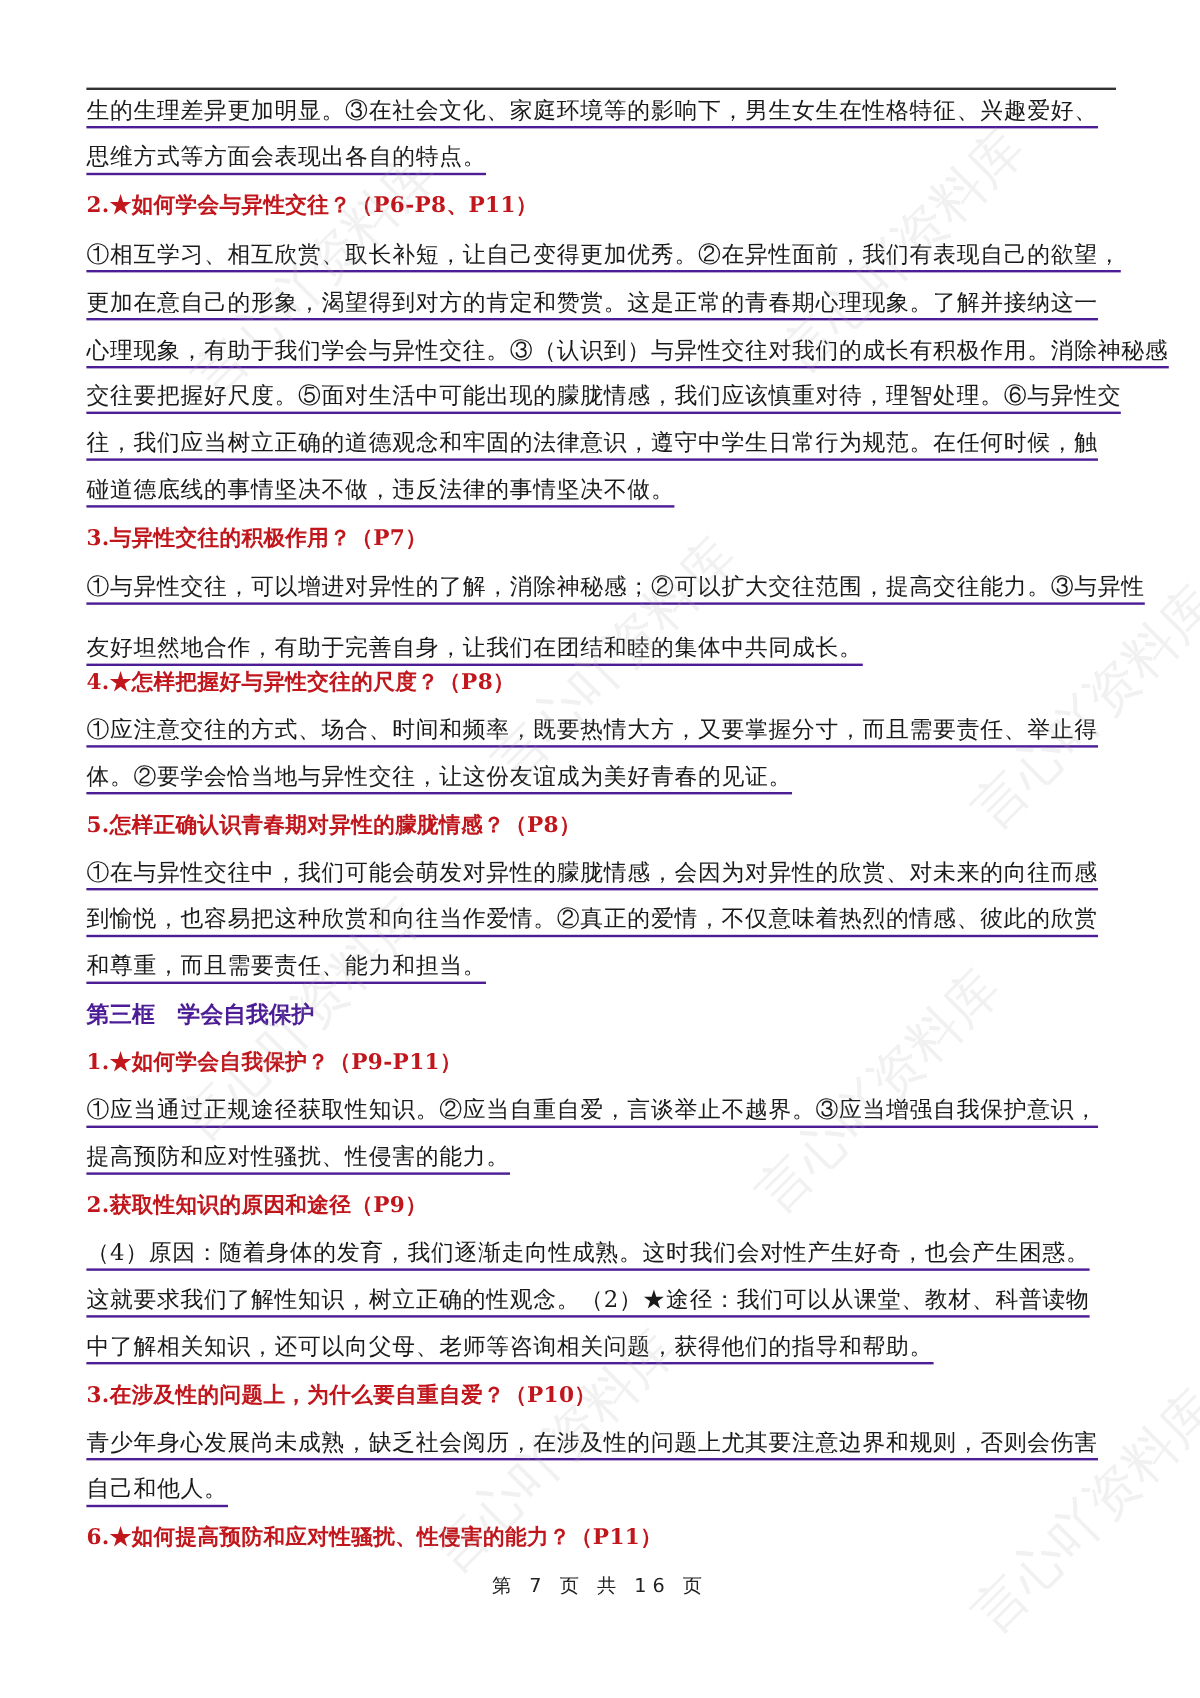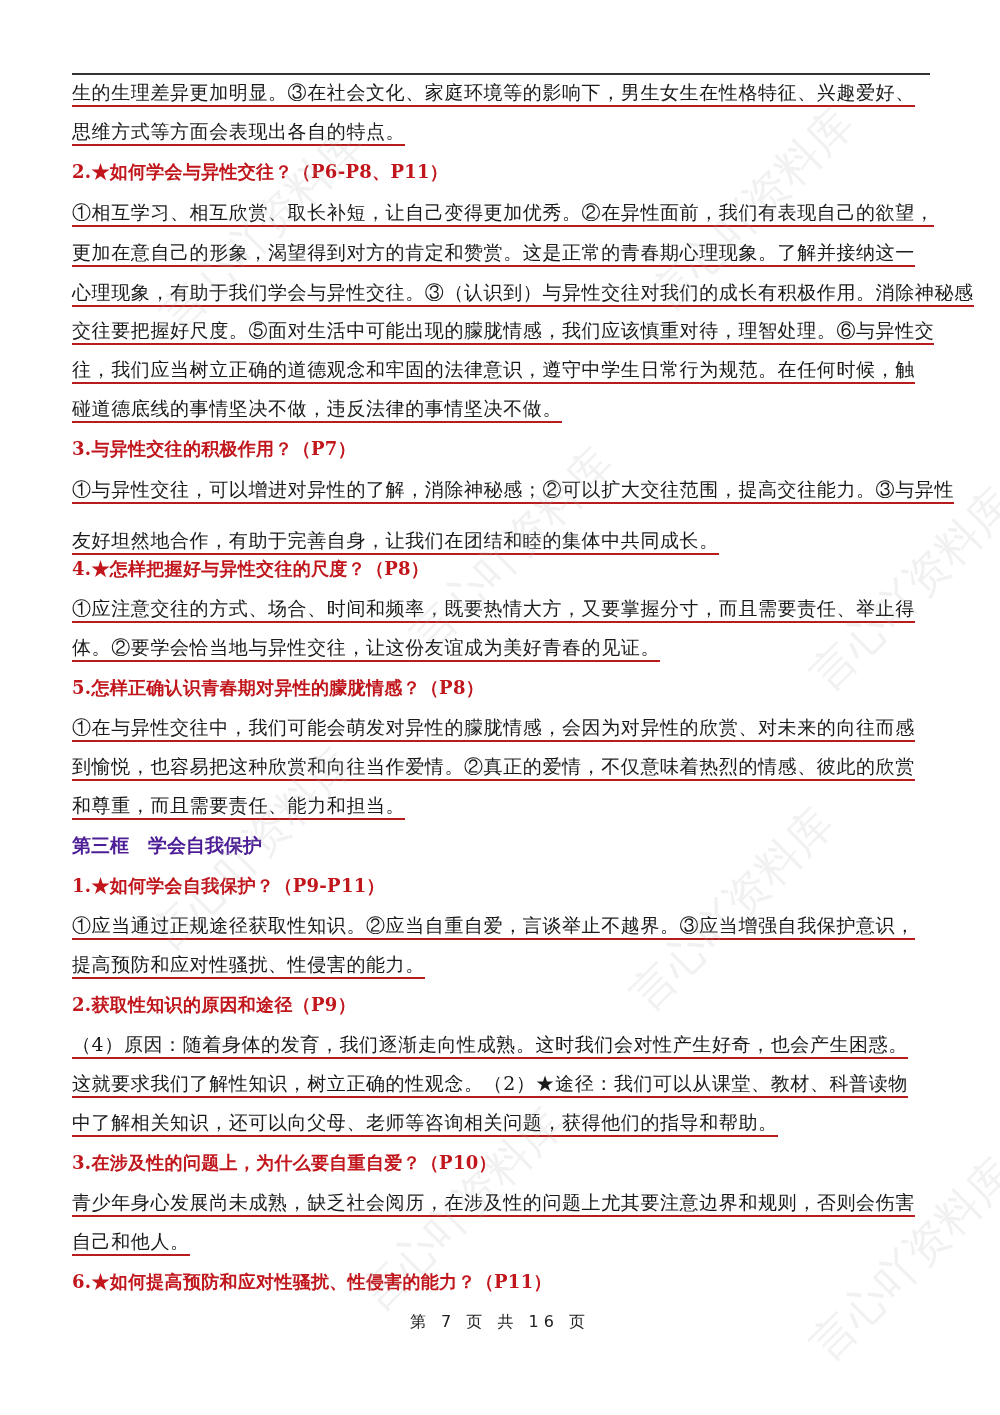--- a/index.html
+++ b/index.html
@@ -1,21 +1,21 @@
 <!DOCTYPE html>
 <html><head>
 <meta charset="utf-8">
 <style>
   html, body { margin: 0; padding: 0; background: #ffffff; }
   body { width: 1000px; height: 1415px; position: relative; overflow: hidden;
          font-family: "DejaVu Serif", "Liberation Serif", serif; color: #1a1a1a; }
   .page { position: absolute; left: 72px; top: 0; width: 860px; }
   .top-rule { position: absolute; left: 72px; top: 73px; width: 858px; height: 2px; background: #333; }
   .line { position: absolute; left: 0; font-size: 19px; line-height: 24px; white-space: nowrap; }
-  .body-line { color: #1a1a1a; border-bottom: 2px solid #b91c1c; padding-bottom: 1px; letter-spacing: 0.6px; }
+  .body-line { color: #1a1a1a; border-bottom: 2px solid #4c1d95; padding-bottom: 1px; letter-spacing: 0.6px; }
   .heading { color: #c0161c; font-weight: bold; font-size: 18px; letter-spacing: 0.3px; }
   .section-title { position: absolute; left: 0; width: 860px; text-align: left; color: #4c1d95; font-weight: bold; font-size: 19px; }
   .footer { position: absolute; left: 0; width: 1000px; top: 1312px; text-align: center; font-family: "DejaVu Sans", sans-serif; font-size: 16px; color: #222; letter-spacing: 5px; }
   .watermark { position: absolute; color: rgba(180,180,180,0.18); font-size: 44px; transform: rotate(-45deg); font-family: "DejaVu Sans", sans-serif; pointer-events: none; white-space: nowrap; }
 </style>
 </head>
 <body>
 
 <div class="top-rule"></div>
 

